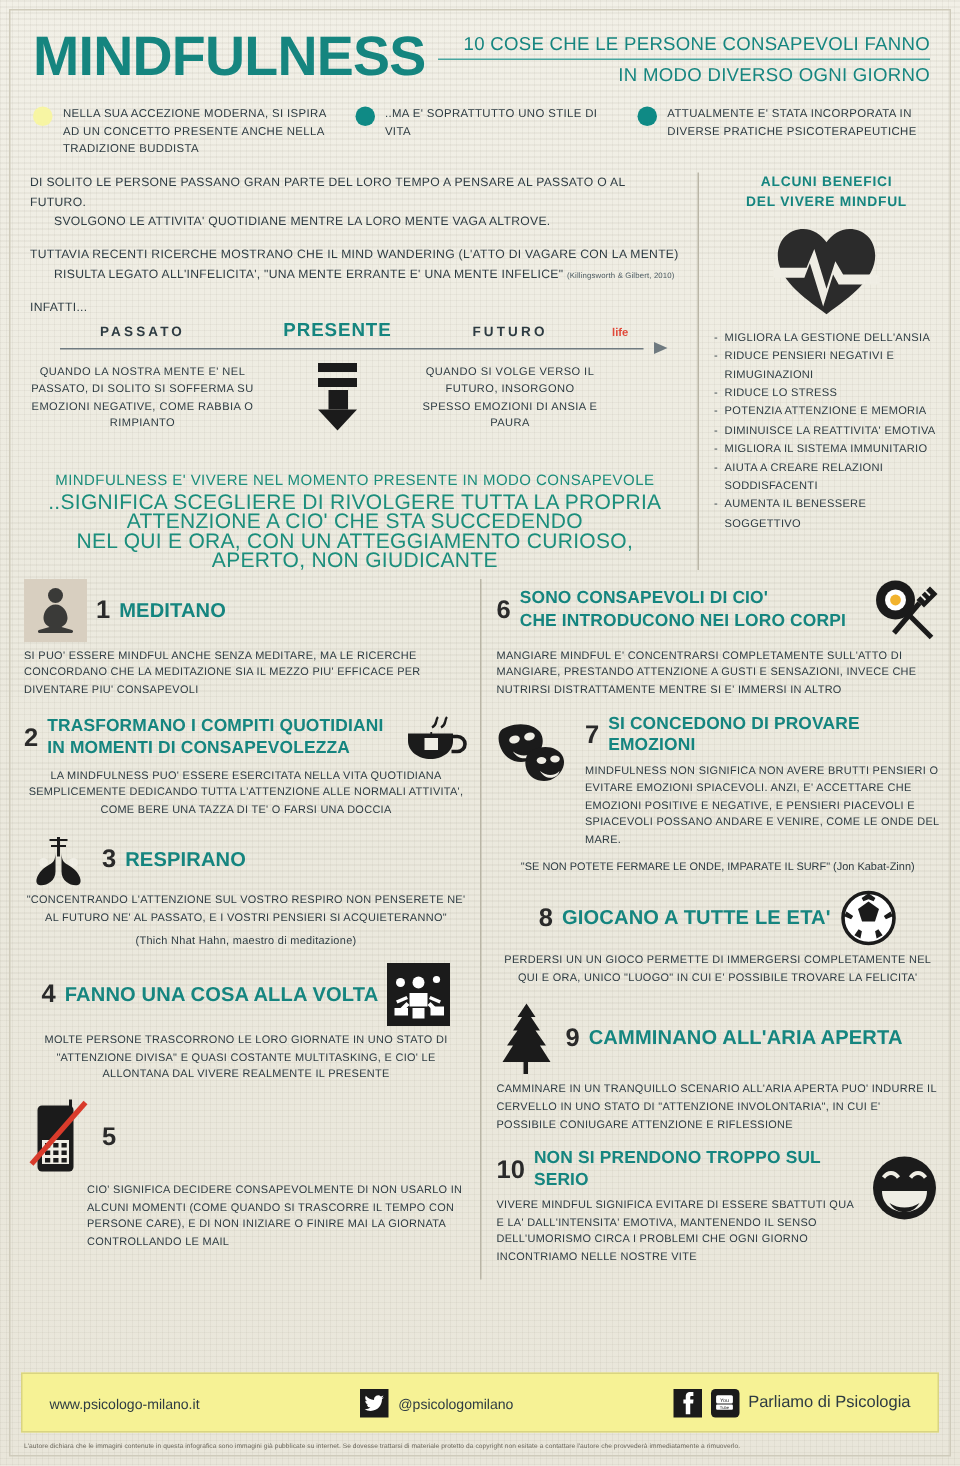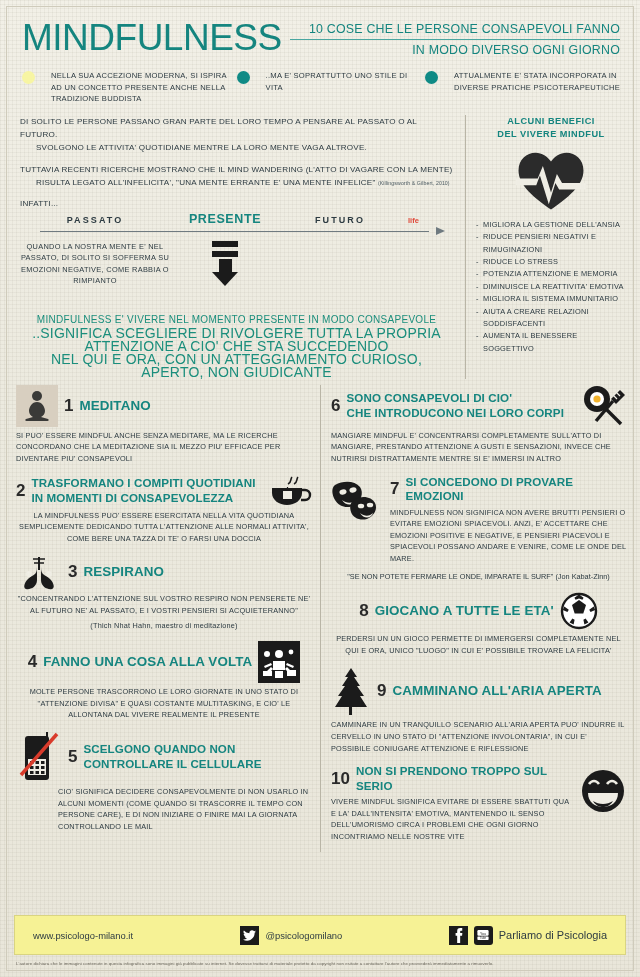--- a/index.html
+++ b/index.html
@@ -20,33 +20,33 @@
   }
   .frame{
     position:absolute;left:6px;top:6px;right:6px;bottom:6px;
     border:1px solid #cfcbbb;
   }
   .inner{position:relative;z-index:2;width:100%;height:100%;box-sizing:border-box;}
 
   
   .header{padding:18px 20px 0 22px;display:flex;align-items:flex-start;}
   .title{
-    color:#15857f;font-weight:normal;font-size:37px;letter-spacing:-0.5px;
+    color:#15857f;font-weight:bold;font-size:37px;letter-spacing:-0.5px;
     line-height:40px;white-space:nowrap;
   }
   .subwrap{margin-left:8px;margin-top:4px;flex:1;}
   .sub1{
     color:#15857f;font-size:12.4px;letter-spacing:.2px;text-align:right;
     padding-bottom:3px;border-bottom:1.5px solid #49a6a0;
   }
   .sub2{color:#15857f;font-size:12.4px;letter-spacing:.2px;text-align:right;padding-top:3px;}
 
   
   .bullets{display:flex;padding:12px 18px 0 22px;gap:10px;}
-  .bul{display:flex;align-items:flex-start;gap:16px;}
+  .bul{display:flex;align-items:flex-start;gap:7px;}
   .bul:nth-child(1){width:218px;}
   .bul:nth-child(2){width:190px;}
   .bul:nth-child(3){width:210px;}
   .dot{width:13px;height:13px;border-radius:50%;flex:0 0 auto;margin-top:1px;}
   .dot.y{background:#f7f5a3;}
   .dot.t{background:#0f8a85;}
   .bul p{margin:0;color:#2d3b42;font-size:7.6px;line-height:11.6px;letter-spacing:.25px;}
 
   
   .topblock{display:flex;padding:10px 14px 0 20px;}
@@ -183,20 +183,21 @@
           <div class="tl-cols">
             <div class="tl-c">QUANDO LA NOSTRA MENTE E' NEL PASSATO, DI SOLITO SI SOFFERMA SU EMOZIONI NEGATIVE, COME RABBIA O RIMPIANTO</div>
             <div class="tl-c mid">
               <div class="bigarrow">
                 <div class="b1"></div>
                   <div class="b2"></div>
                 <div class="stem"></div>
                   <div class="head"></div>
               </div>
             </div>
+            <div class="tl-c fut">QUANDO SI VOLGE VERSO IL FUTURO, INSORGONO SPESSO EMOZIONI DI ANSIA E PAURA</div>
           </div>
         </div>
 
         <div class="green-block">
           <div class="gb1">MINDFULNESS E' VIVERE NEL MOMENTO PRESENTE IN MODO CONSAPEVOLE</div>
           <div class="gb2">..SIGNIFICA SCEGLIERE DI RIVOLGERE TUTTA LA PROPRIA ATTENZIONE A CIO' CHE STA SUCCEDENDO</div>
           <div class="gb2">NEL QUI E ORA, CON UN ATTEGGIAMENTO CURIOSO, APERTO, NON GIUDICANTE</div>
         </div>
       </div>
 
@@ -305,24 +306,20 @@
                   <rect x="19.5" y="35" width="3.5" height="3"></rect>
                   <rect x="25" y="35" width="3.5" height="3"></rect>
                 <rect x="14" y="40" width="3.5" height="3"></rect>
                   <rect x="19.5" y="40" width="3.5" height="3"></rect>
                   <rect x="25" y="40" width="3.5" height="3"></rect>
               </g>
               <path stroke="#1b1b1b" stroke-width="2" d="M31 1v5"></path>
               <path stroke="#d93b2b" stroke-width="3.5" d="M5 44L41 3"></path>
             </svg>
             <span class="num">5</span>
-            <span style="flex:1">
-              <span class="hl small" style="display:block">SCELGONO QUANDO NON</span>
-              <span class="hl small" style="display:block">CONTROLLARE IL CELLULARE</span>
-            </span>
           </div>
           <div class="ibody" style="padding-left:42px">CIO' SIGNIFICA DECIDERE CONSAPEVOLMENTE DI NON USARLO IN ALCUNI MOMENTI (COME QUANDO SI TRASCORRE IL TEMPO CON PERSONE CARE), E DI NON INIZIARE  O FINIRE MAI LA GIORNATA CONTROLLANDO LE MAIL</div>
         </div>
 
       </div>
 
       <div class="colR">
 
         <div class="item">
           <div class="ihead">

